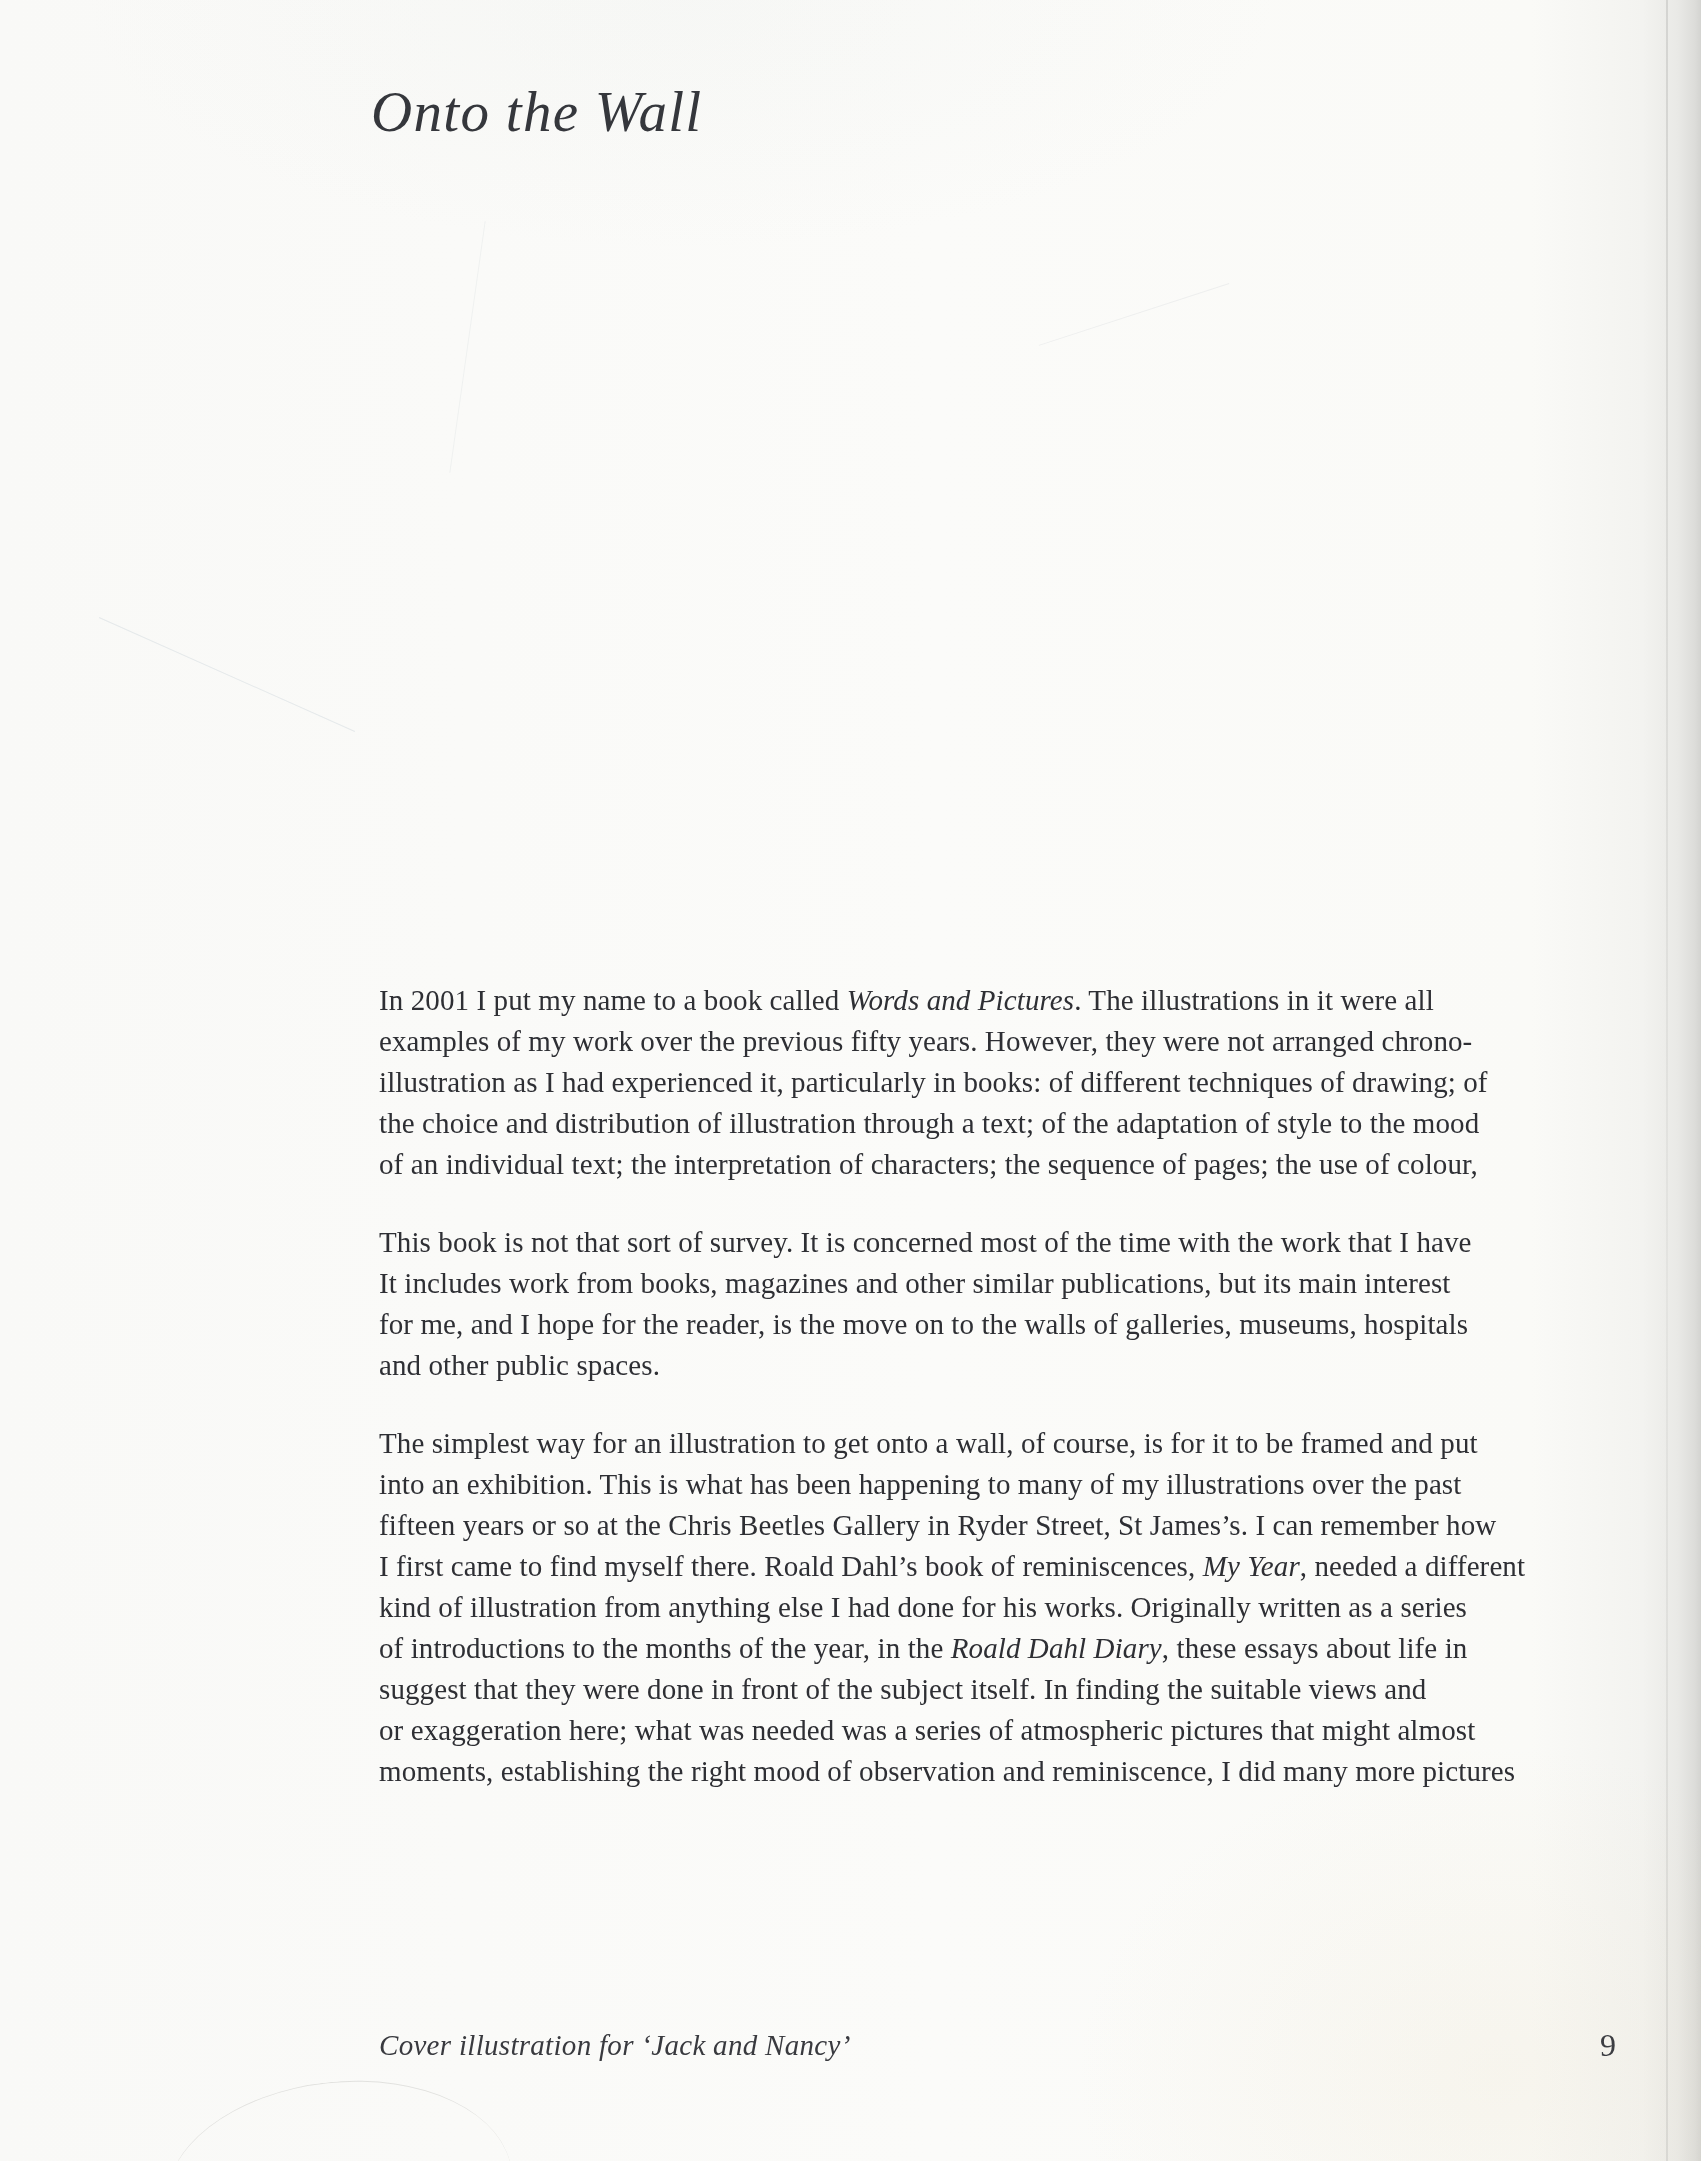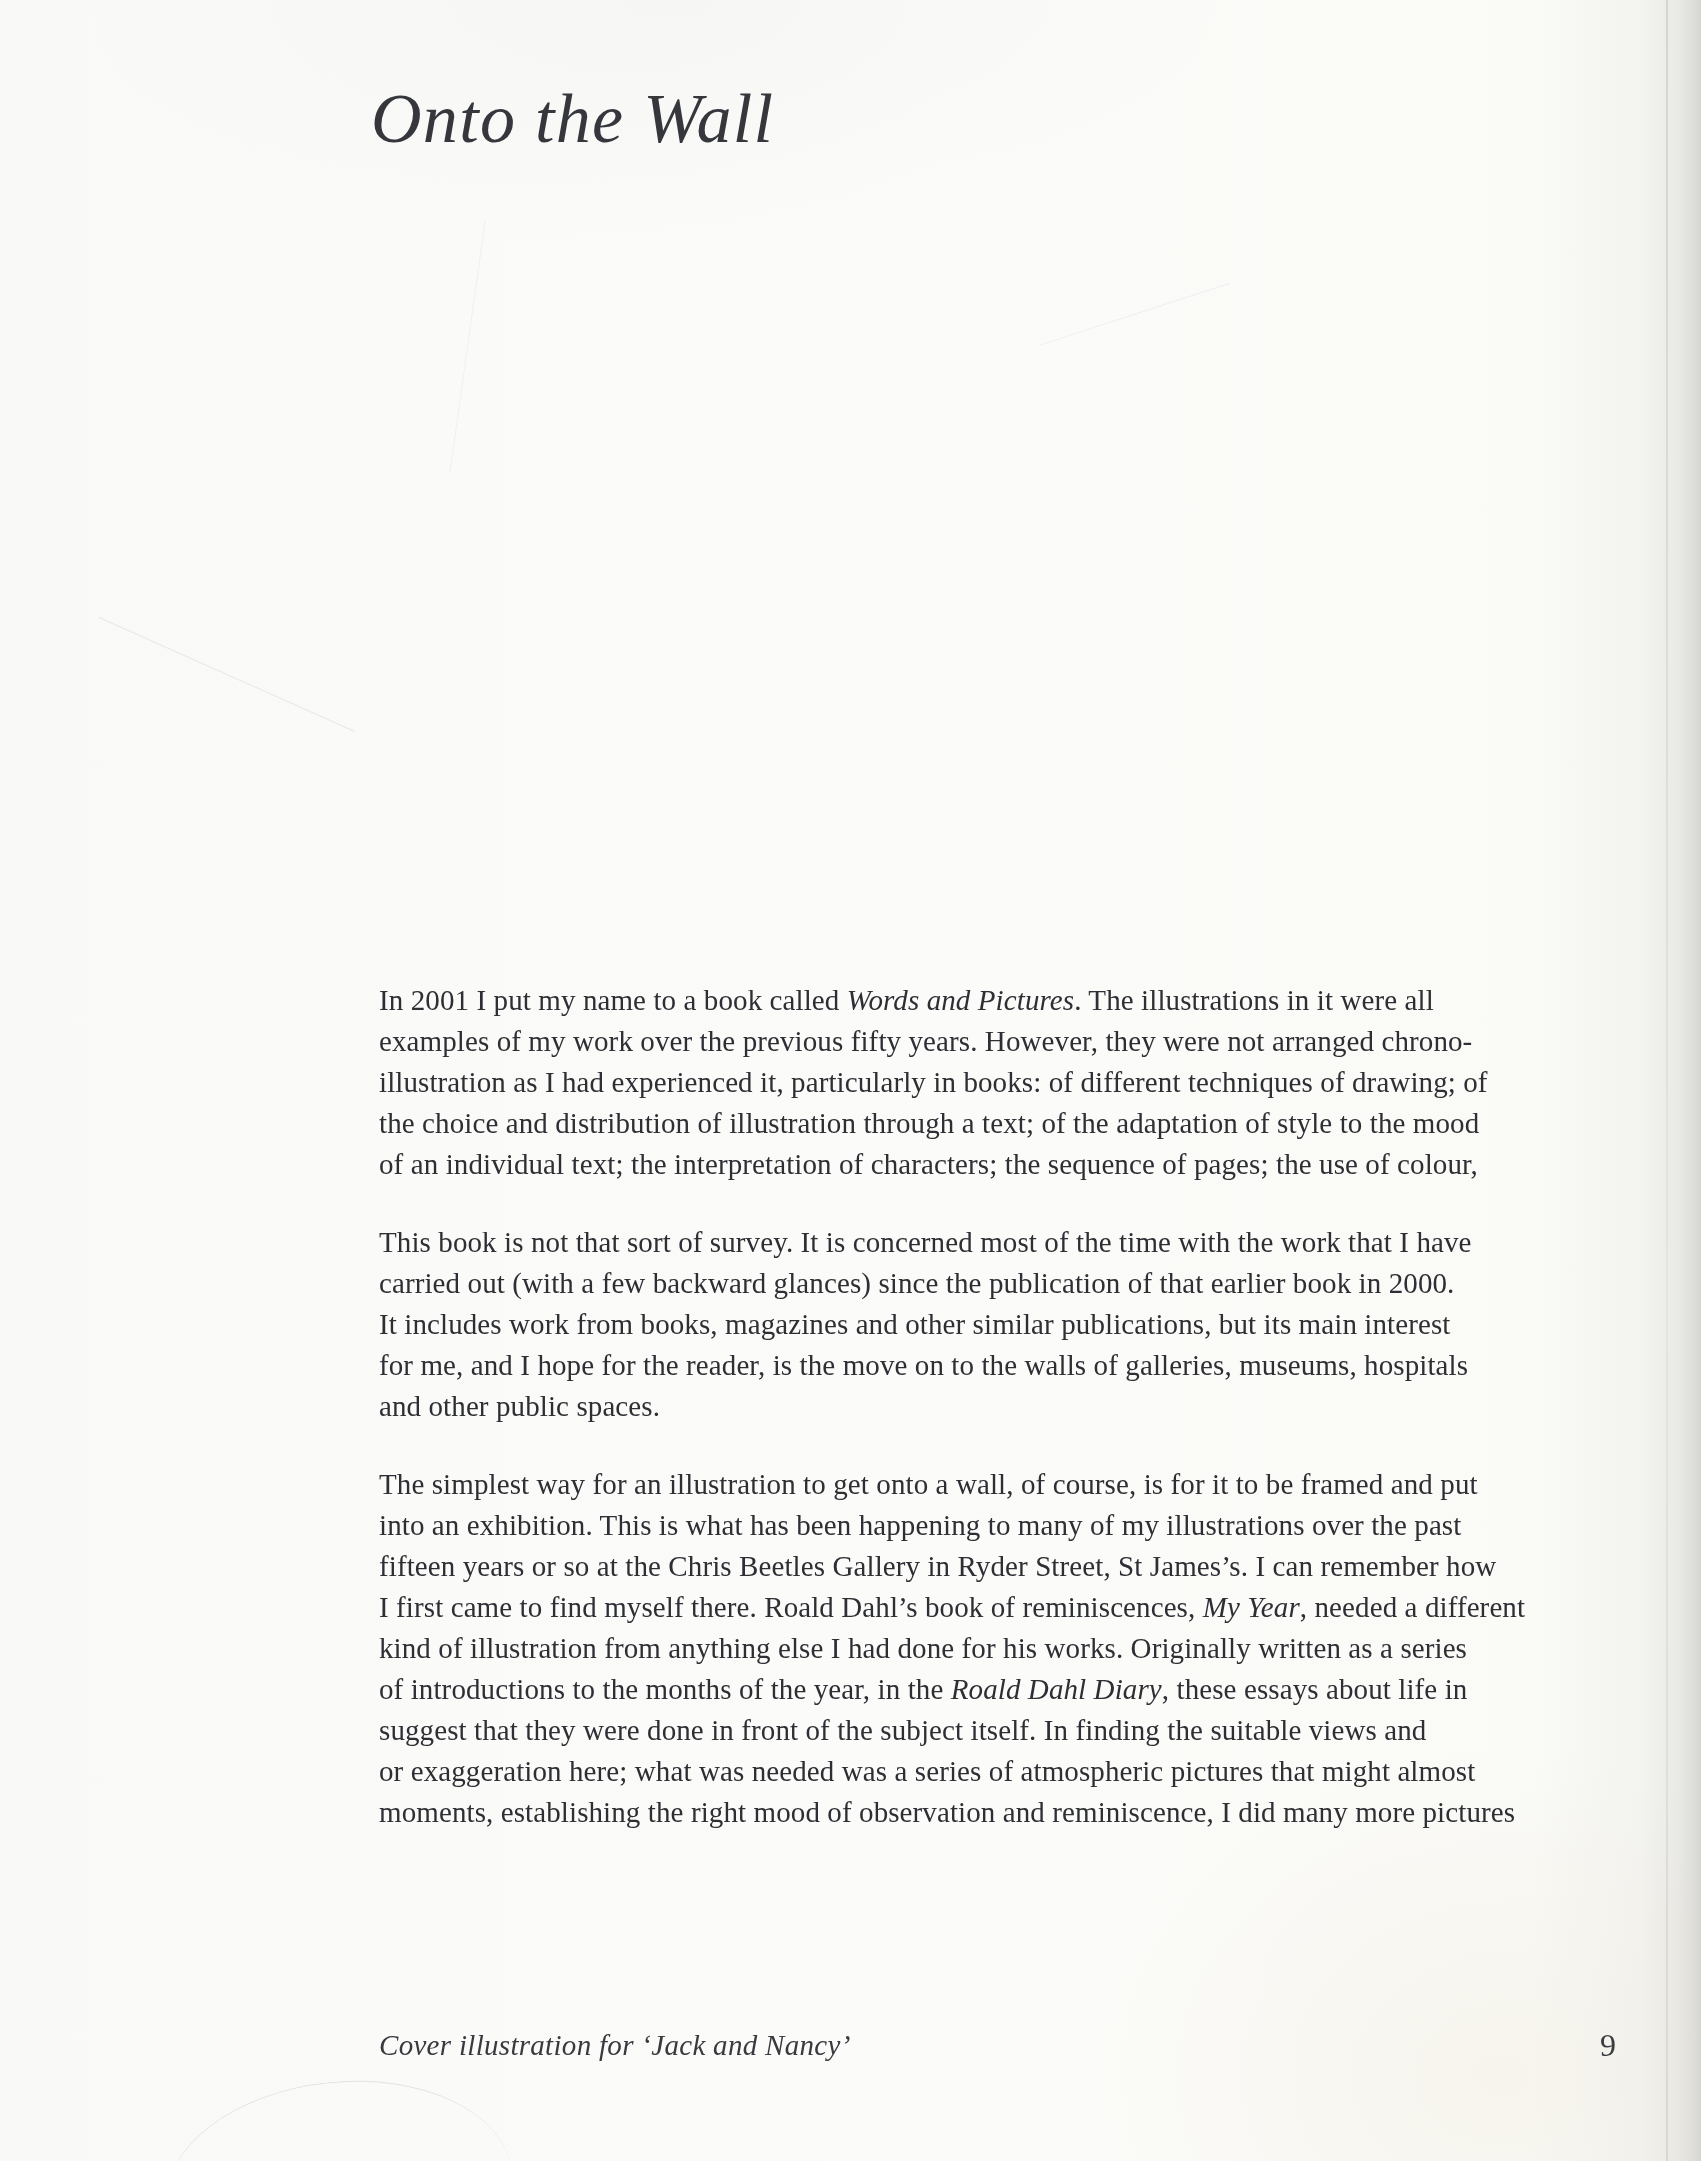--- a/index.html
+++ b/index.html
@@ -34,21 +34,21 @@
     left: 1666px; top: 0; width: 2px; height: 2161px;
     background: linear-gradient(180deg, rgba(150,150,148,0.28), rgba(150,150,148,0.10) 60%, rgba(150,150,148,0.22));
   }
   .page-title {
     position: absolute;
     left: 371px;
     top: 79px;
     margin: 0;
     font-style: italic;
     font-weight: 500;
-    font-size: 70px;
+    font-size: 57px;
     letter-spacing: 1.3px;
     color: #35373c;
     white-space: nowrap;
   }
   .body-text {
     position: absolute;
     left: 379px;
     top: 980px;
     width: 1255px;
     font-size: 29px;
@@ -121,21 +121,20 @@
   <div class="body-text" id="paragraphs">
       <div class="bt-para">
         <div class="bt-line">In 2001 I put my name to a book called <em>Words and Pictures</em>. The illustrations in it were all</div>
         <div class="bt-line">examples of my work over the previous fifty years. However, they were not arranged chrono-</div>
         <div class="bt-line">illustration as I had experienced it, particularly in books: of different techniques of drawing; of</div>
         <div class="bt-line">the choice and distribution of illustration through a text; of the adaptation of style to the mood</div>
         <div class="bt-line">of an individual text; the interpretation of characters; the sequence of pages; the use of colour,</div>
       </div>
       <div class="bt-para">
         <div class="bt-line">This book is not that sort of survey. It is concerned most of the time with the work that I have</div>
-        <div class="bt-line">carried out (with a few backward glances) since the publication of that earlier book in 2000.</div>
         <div class="bt-line">It includes work from books, magazines and other similar publications, but its main interest</div>
         <div class="bt-line">for me, and I hope for the reader, is the move on to the walls of galleries, museums, hospitals</div>
         <div class="bt-line">and other public spaces.</div>
       </div>
       <div class="bt-para">
         <div class="bt-line">The simplest way for an illustration to get onto a wall, of course, is for it to be framed and put</div>
         <div class="bt-line">into an exhibition. This is what has been happening to many of my illustrations over the past</div>
         <div class="bt-line">fifteen years or so at the Chris Beetles Gallery in Ryder Street, St James’s. I can remember how</div>
         <div class="bt-line">I first came to find myself there. Roald Dahl’s book of reminiscences, <em>My Year</em>, needed a different</div>
         <div class="bt-line">kind of illustration from anything else I had done for his works. Originally written as a series</div>

